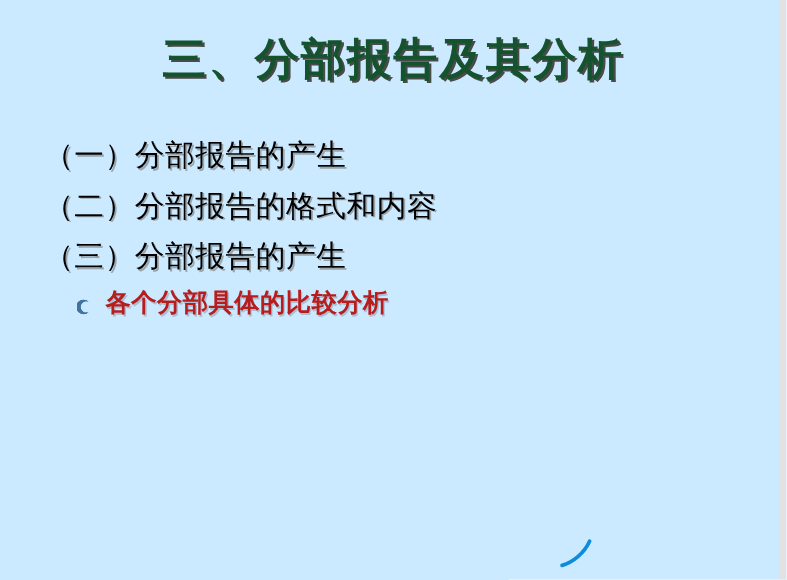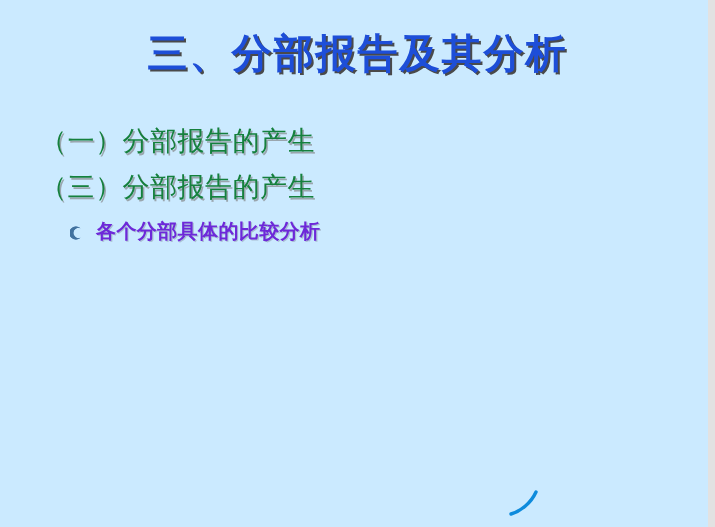--- a/index.html
+++ b/index.html
@@ -32,37 +32,37 @@
     position: absolute;
     left: 0;
     top: 30px;
     width: 715px;
     text-align: center;
     font-family: "Liberation Serif", "DejaVu Serif", serif;
     font-weight: bold;
     font-size: 40px;
     line-height: 48px;
     letter-spacing: 2px;
-    color: #1d4ed8;
+    color: #14532d;
     text-shadow: 2px 2px 0 #4a4a4a;
     white-space: nowrap;
   }
 
   #body-list {
     position: absolute;
     left: 40px;
     top: 118px;
     width: 640px;
   }
 
   .level1-item {
     font-family: "Liberation Serif", "DejaVu Serif", serif;
     font-size: 27px;
     line-height: 46px;
-    color: #15803d;
+    color: #000000;
     text-shadow: 1.5px 1.5px 0 #9aa6ae;
     white-space: nowrap;
     letter-spacing: 0.5px;
   }
 
   .level2-item {
     display: flex;
     align-items: center;
     margin-left: 28px;
     line-height: 42px;
@@ -77,24 +77,24 @@
     margin-right: 6px;
   }
 
   .level2-bullet svg {
     position: absolute;
     left: 2px;
     top: 5px;
   }
 
   .level2-text {
-    font-family: Liberation Serif, serif;
+    font-family: Liberation Mono, monospace;
     font-weight: bold;
-    font-size: 20px;
-    color: #6d28d9;
+    font-size: 23px;
+    color: #b91c1c;
     text-shadow: 1.2px 1.2px 0 #a9bfd4;
     letter-spacing: 0.4px;
   }
 
   #corner-swoosh {
     position: absolute;
     left: 505px;
     top: 484px;
     width: 46px;
     height: 36px;
@@ -106,20 +106,21 @@
 <div id="slide">
 
   <div id="right-edge-strip"></div>
 
   <div id="slide-title">三、分部报告及其分析</div>
 
   <div id="body-list">
 
     <div class="level1-item">（一）分部报告的产生</div>
 
+    <div class="level1-item">（二）分部报告的格式和内容</div>
 
     <div class="level1-item">（三）分部报告的产生</div>
 
     <div class="level2-item">
       <span class="level2-bullet">
         <svg width="14" height="14" viewBox="0 0 14 14">
           <path d="M10.5 2.2 A5.2 5.2 0 1 0 10.5 11.8 A6.6 6.6 0 1 1 10.5 2.2 Z" fill="#3c6ea5" stroke="#2b5party" stroke-width="0"></path>
           <path d="M10.5 2.2 A5.2 5.2 0 1 0 10.5 11.8 A6.6 6.6 0 1 1 10.5 2.2 Z" fill="#42729f"></path>
         </svg>
       </span>

